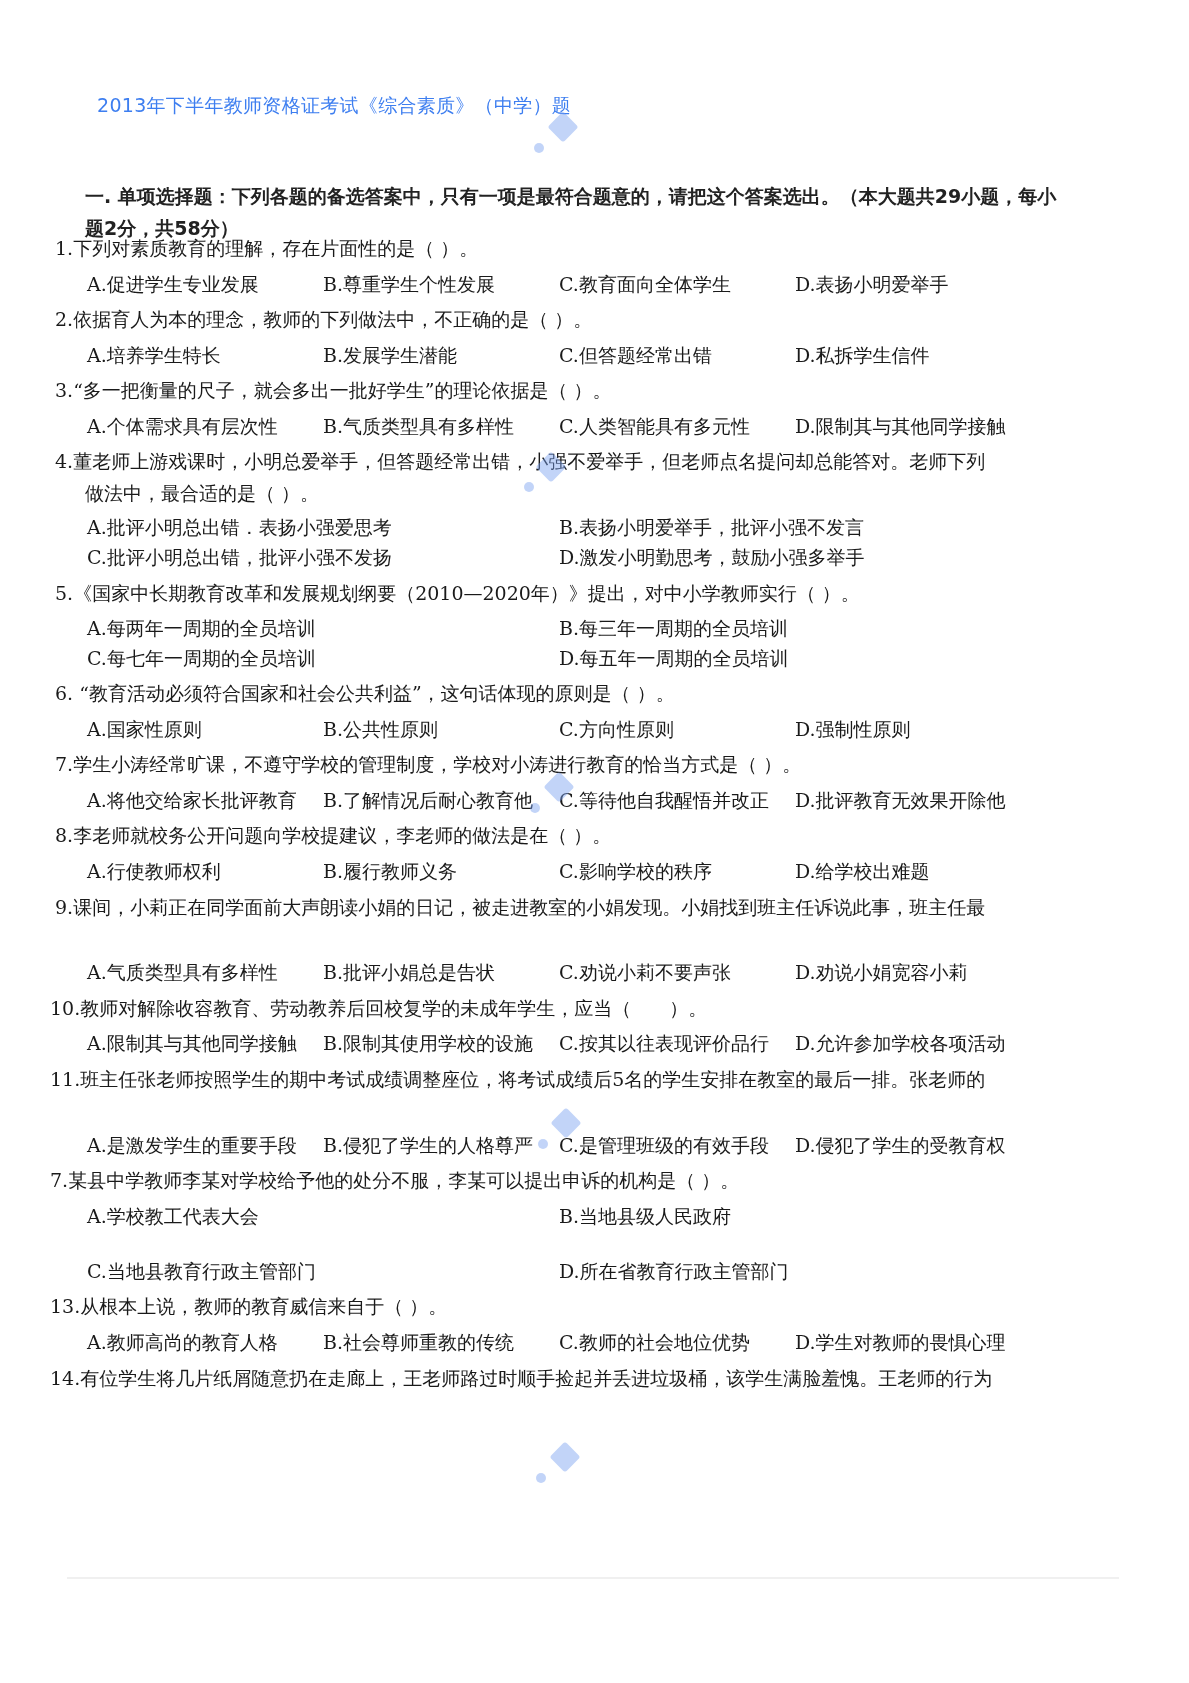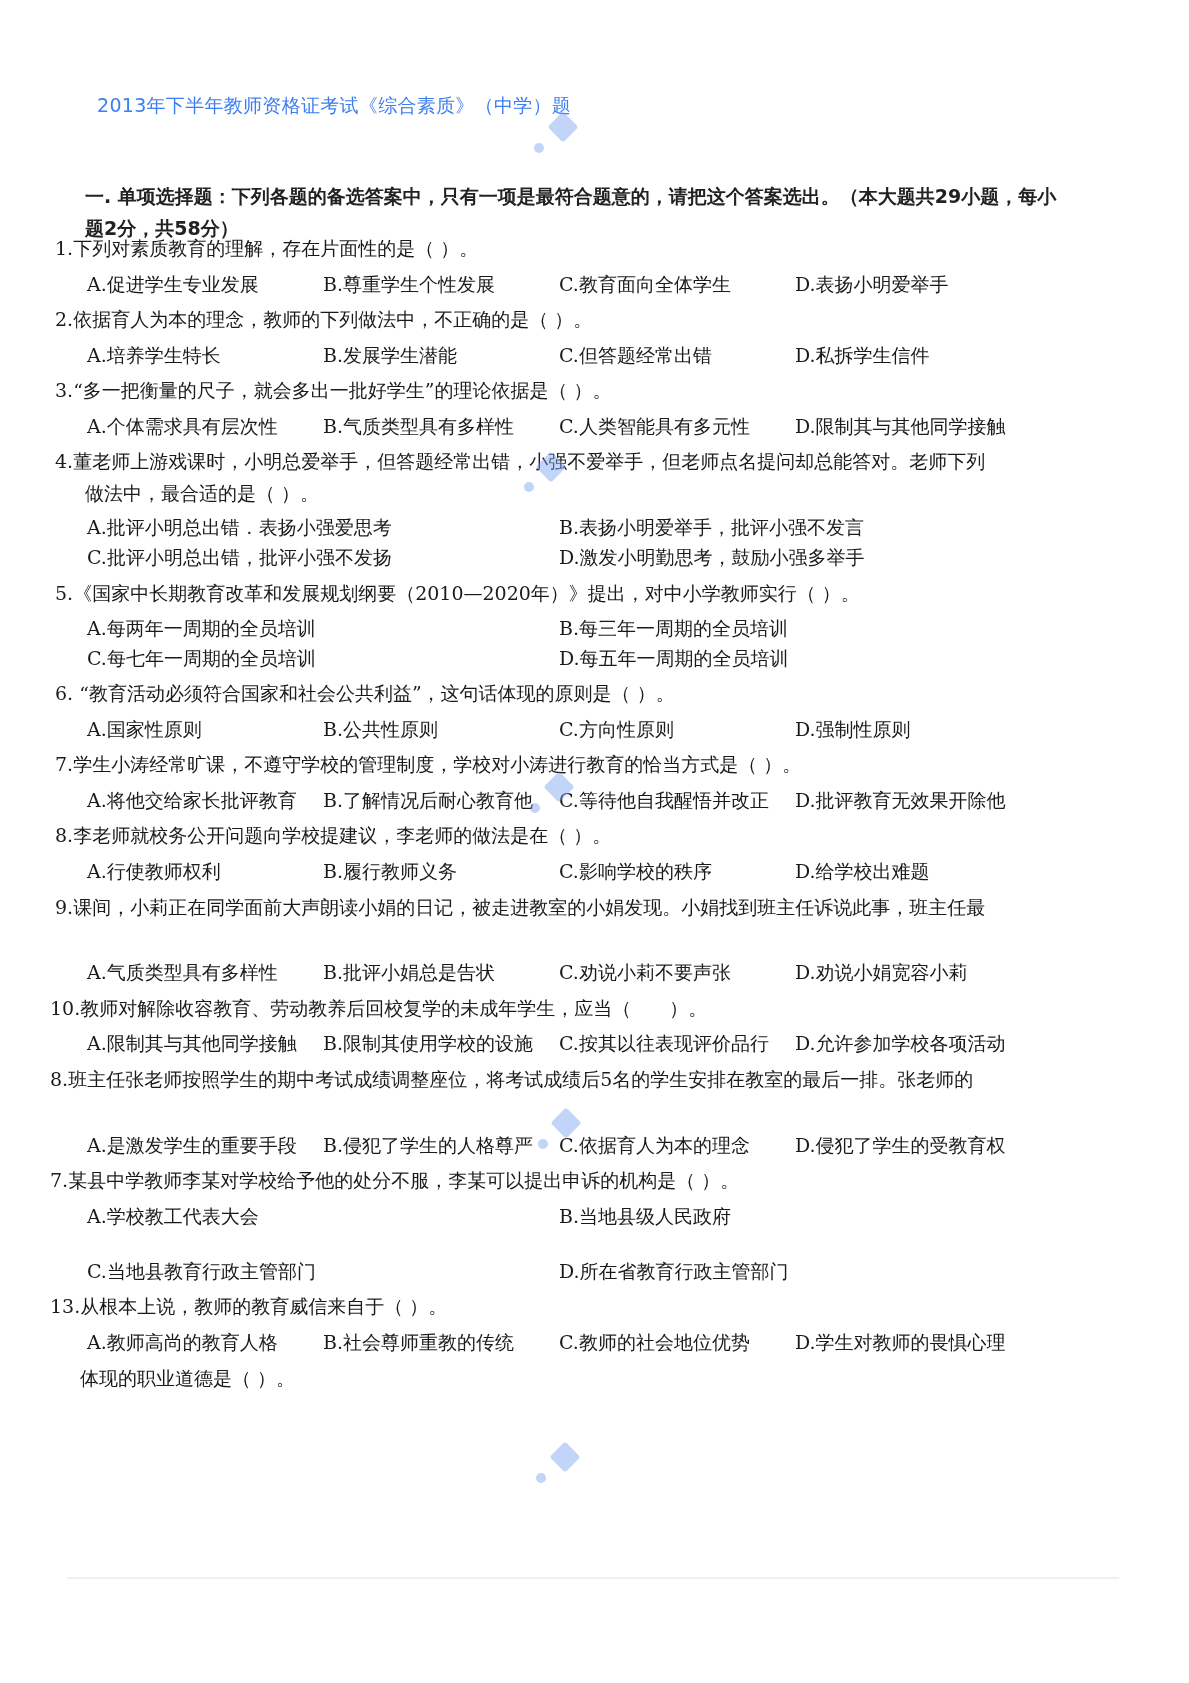--- a/index.html
+++ b/index.html
@@ -105,47 +105,47 @@
 
   <div class="q" style="top:992px;left:50px"><span>10.教师对解除收容教育、劳动教养后回校复学的未成年学生，应当（　　）。</span></div>
   <div class="opts" style="top:1027px">
     <span class="opt" style="left:0">A.限制其与其他同学接触</span>
     <span class="opt" style="left:236px">B.限制其使用学校的设施</span>
     <span class="opt" style="left:472px">C.按其以往表现评价品行</span>
     <span class="opt" style="left:708px">D.允许参加学校各项活动</span>
   </div>
 
   <div class="q" style="top:1063px;left:50px">
-    <span>8.班主任张老师按照学生的期中考试成绩调整座位，将考试成绩后5名的学生安排在教室的最后一排。张老师的</span>
+    <span>11.班主任张老师按照学生的期中考试成绩调整座位，将考试成绩后5名的学生安排在教室的最后一排。张老师的</span>
   </div>
   <div class="opts" style="top:1129px">
     <span class="opt" style="left:0">A.是激发学生的重要手段</span>
     <span class="opt" style="left:236px">B.侵犯了学生的人格尊严</span>
-    <span class="opt" style="left:472px">C.依据育人为本的理念</span>
+    <span class="opt" style="left:472px">C.是管理班级的有效手段</span>
     <span class="opt" style="left:708px">D.侵犯了学生的受教育权</span>
   </div>
 
   <div class="q" style="top:1164px;left:50px"><span>7.某县中学教师李某对学校给予他的处分不服，李某可以提出申诉的机构是（ ）。</span></div>
   <div class="opts" style="top:1200px">
     <span class="opt" style="left:0;top:0">A.学校教工代表大会</span>
     <span class="opt" style="left:472px;top:0">B.当地县级人民政府</span>
     <span class="opt" style="left:0;top:55px">C.当地县教育行政主管部门</span>
     <span class="opt" style="left:472px;top:55px">D.所在省教育行政主管部门</span>
   </div>
 
   <div class="q" style="top:1290px;left:50px"><span>13.从根本上说，教师的教育威信来自于（ ）。</span></div>
   <div class="opts" style="top:1326px">
     <span class="opt" style="left:0">A.教师高尚的教育人格</span>
     <span class="opt" style="left:236px">B.社会尊师重教的传统</span>
     <span class="opt" style="left:472px">C.教师的社会地位优势</span>
     <span class="opt" style="left:708px">D.学生对教师的畏惧心理</span>
   </div>
 
   <div class="q" style="top:1362px;left:50px">
-    <span class="cont">体现的职业道德是（ ）。</span>
+    <span>14.有位学生将几片纸屑随意扔在走廊上，王老师路过时顺手捡起并丢进垃圾桶，该学生满脸羞愧。王老师的行为</span>
   </div>
 
   <div class="divider"></div>
 
   <div class="wm" style="left:552px;top:116px"></div>
   <div class="wm-tail" style="left:534px;top:143px"></div>
   <div class="wm" style="left:540px;top:456px"></div>
   <div class="wm-tail" style="left:524px;top:482px"></div>
   <div class="wm" style="left:548px;top:776px"></div>
   <div class="wm-tail" style="left:530px;top:803px"></div>

